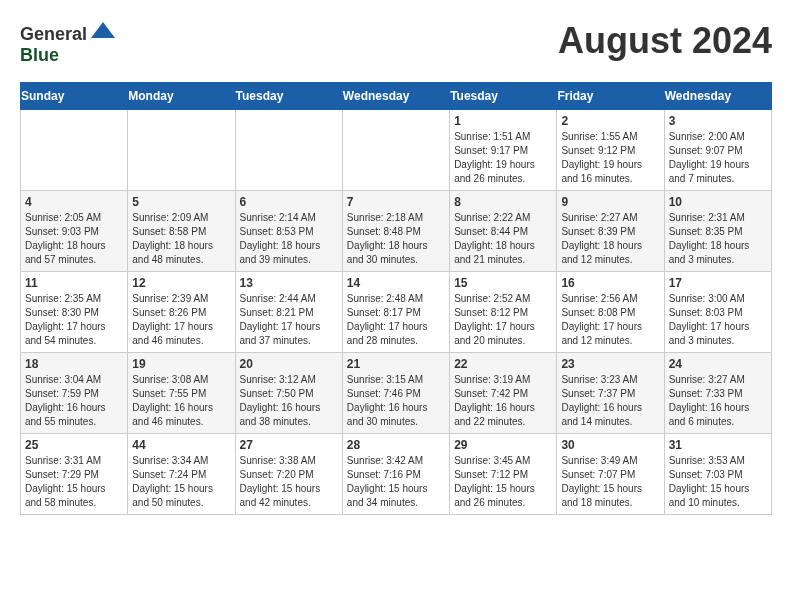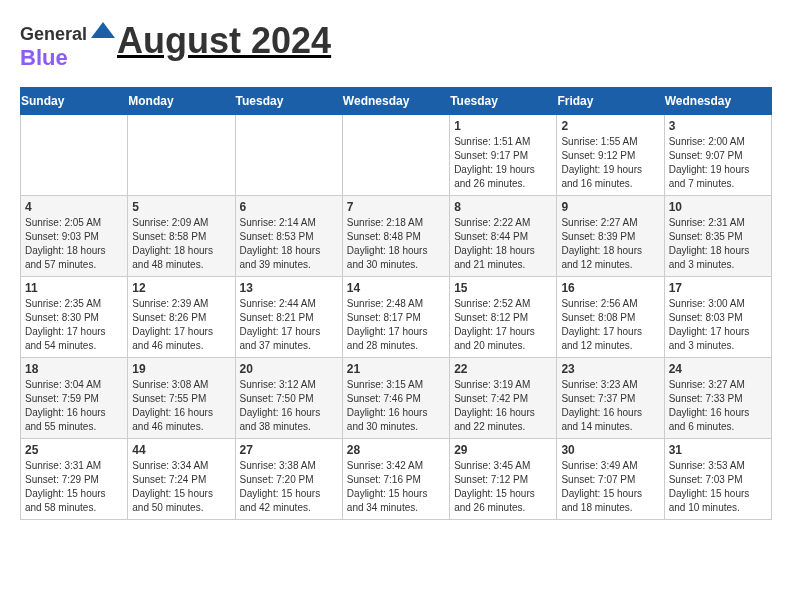--- a/index.html
+++ b/index.html
@@ -6,46 +6,46 @@
     body {
       font-family: Arial, sans-serif;
       background: #fff;
       width: 792px;
       min-height: 612px;
       padding: 20px;
     }
     .header {
       display: flex;
       align-items: flex-start;
+      justify-content: space-between;
       margin-bottom: 16px;
     }
     .logo {
       display: flex;
       align-items: center;
       gap: 4px;
     }
     .logo-text-general {
       font-size: 18px;
       font-weight: bold;
       color: #333;
     }
     .logo-text-blue {
-      font-size: 22px;
-      font-weight: bold;
-      color: #8b5cf6;
+      font-size: 18px;
+      font-weight: bold;
+      color: #14532d;
     }
     .logo-icon {
       width: 28px;
       height: 20px;
       position: relative;
       margin-left: 2px;
     }
     .title-block {
       text-align: right;
-      text-decoration: underline;
     }
     .title-main {
       font-size: 36px;
       font-weight: bold;
       color: #333;
     }
     .title-sub {
       font-size: 16px;
       color: #555;
     }

